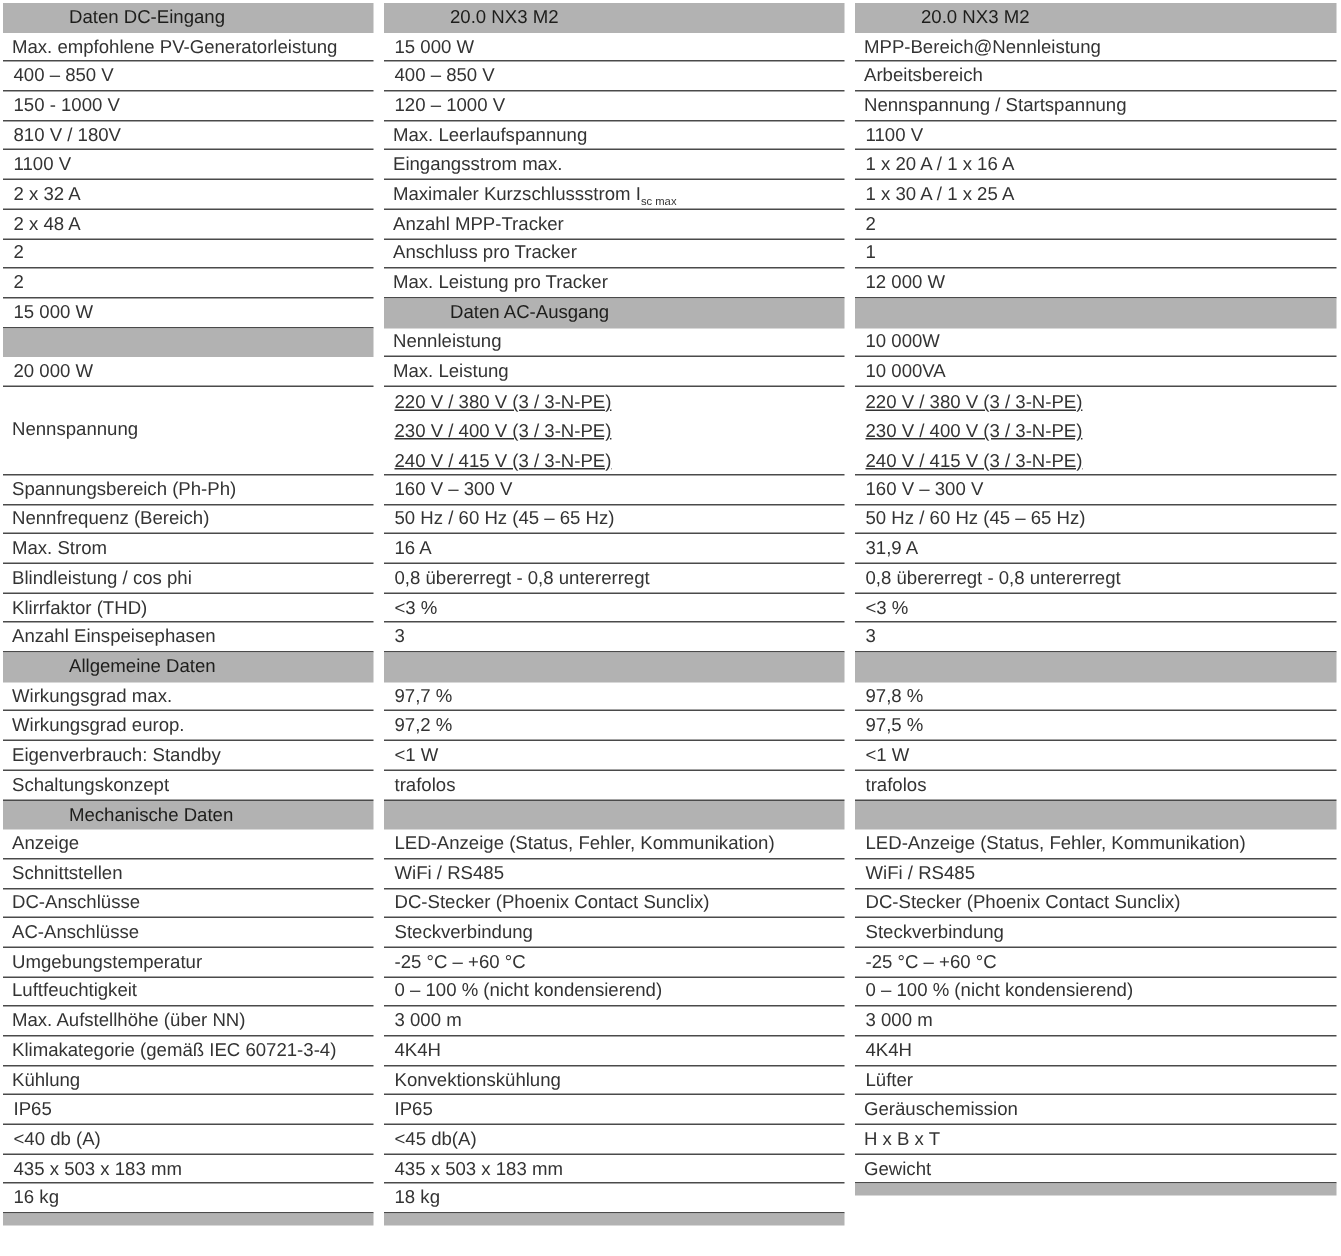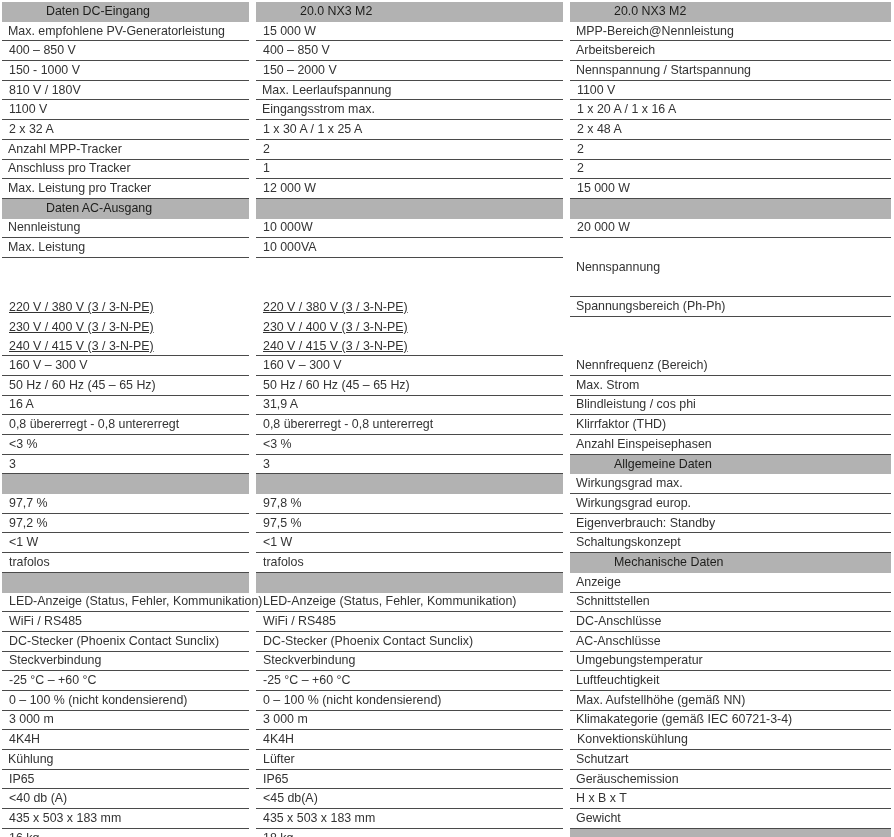--- a/index.html
+++ b/index.html
@@ -71,35 +71,38 @@
     <div class="cell value">15 000 W</div>
     <div class="cell label">
       <span>MPP-Bereich@Nennleistung</span>
     </div>
     <div class="cell value">400 – 850 V</div>
     <div class="cell value">400 – 850 V</div>
     <div class="cell label">
       <span>Arbeitsbereich</span>
     </div>
     <div class="cell value">150 - 1000 V</div>
-    <div class="cell value">150 – 2000 V</div>
+    <div class="cell value">120 – 1000 V</div>
     <div class="cell label">
       <span>Nennspannung / Startspannung</span>
     </div>
     <div class="cell value">810 V / 180V</div>
     <div class="cell label">
       <span>Max. Leerlaufspannung</span>
     </div>
     <div class="cell value">1100 V</div>
     <div class="cell value">1100 V</div>
     <div class="cell label">
       <span>Eingangsstrom max.</span>
     </div>
     <div class="cell value">1 x 20 A / 1 x 16 A</div>
     <div class="cell value">2 x 32 A</div>
+    <div class="cell label">
+      <span>Maximaler Kurzschlussstrom I<sub>sc max</sub></span>
+    </div>
     <div class="cell value">1 x 30 A / 1 x 25 A</div>
     <div class="cell value">2 x 48 A</div>
     <div class="cell label">
       <span>Anzahl MPP-Tracker</span>
     </div>
     <div class="cell value">2</div>
     <div class="cell value">2</div>
     <div class="cell label">
       <span>Anschluss pro Tracker</span>
     </div>
@@ -215,37 +218,34 @@
       <span>Umgebungstemperatur</span>
     </div>
     <div class="cell value">-25 °C – +60 °C</div>
     <div class="cell value">-25 °C – +60 °C</div>
     <div class="cell label">
       <span>Luftfeuchtigkeit</span>
     </div>
     <div class="cell value">0 – 100 % (nicht kondensierend)</div>
     <div class="cell value">0 – 100 % (nicht kondensierend)</div>
     <div class="cell label">
-      <span>Max. Aufstellhöhe (gemäß NN)</span>
+      <span>Max. Aufstellhöhe (über NN)</span>
     </div>
     <div class="cell value">3 000 m</div>
     <div class="cell value">3 000 m</div>
     <div class="cell label">
       <span>Klimakategorie (gemäß IEC 60721-3-4)</span>
     </div>
     <div class="cell value">4K4H</div>
     <div class="cell value">4K4H</div>
+    <div class="cell label">
+      <span>Kühlung</span>
+    </div>
     <div class="cell value">Konvektionskühlung</div>
-    <div class="cell label">
-      <span>Kühlung</span>
-    </div>
     <div class="cell value">Lüfter</div>
-    <div class="cell label">
-      <span>Schutzart</span>
-    </div>
     <div class="cell value">IP65</div>
     <div class="cell value">IP65</div>
     <div class="cell label">
       <span>Geräuschemission</span>
     </div>
     <div class="cell value">&lt;40 db (A)</div>
     <div class="cell value">&lt;45 db(A)</div>
     <div class="cell label">
       <span>H x B x T</span>
     </div>

